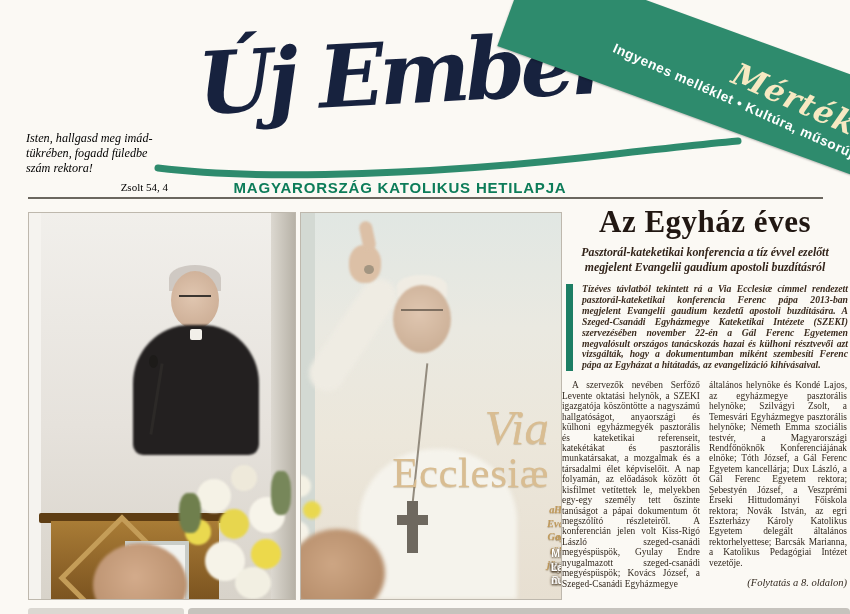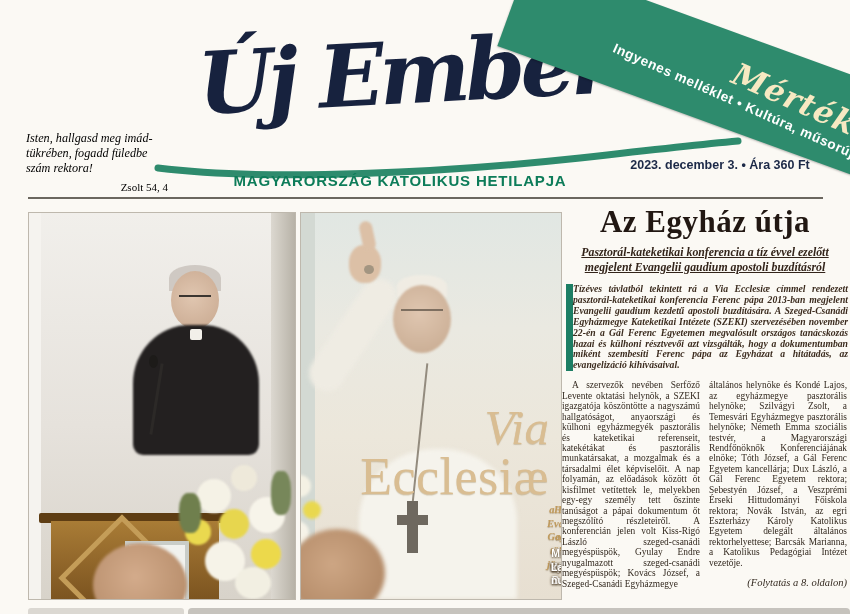--- a/index.html
+++ b/index.html
@@ -7,21 +7,21 @@
         font-family:"Liberation Serif",serif;color:#322a22;}
 
   
   .quote{position:absolute;left:26px;top:131px;width:148px;font-style:italic;
          font-size:12.2px;line-height:1.22;color:#000000;}
   .quote .src{font-style:normal;font-weight:normal;font-size:11px;text-align:right;margin-top:5px;padding-right:6px;}
   .logo{position:absolute;left:198px;top:22px;width:420px;height:120px;
         font-family:"DejaVu Serif",serif;font-style:italic;font-weight:bold;
         font-size:86px;letter-spacing:-5px;color:#17223e;transform:rotate(-3deg);white-space:nowrap;}
   .swash{position:absolute;left:150px;top:136px;}
-  .tagline{position:absolute;left:213px;top:172px;width:374px;text-align:center;
+  .tagline{position:absolute;left:213px;top:179px;width:374px;text-align:center;
            font-family:"Liberation Sans",sans-serif;font-weight:bold;font-size:15px;
            letter-spacing:.8px;color:#0d7c59;}
   .issue{position:absolute;left:593px;top:156px;width:254px;text-align:center;
          font-family:"Liberation Sans",sans-serif;font-weight:bold;font-size:12.5px;
          line-height:1.45;color:#1c2947;}
   .mast-rule{position:absolute;left:28px;top:197px;width:795px;height:2px;background:#6b675f;}
 
   
   .banner{position:absolute;left:498px;top:42px;width:510px;height:94px;background:#2e8b6d;
           transform:rotate(20deg);display:flex;flex-direction:column;justify-content:center;
@@ -78,35 +78,35 @@
   .pc-crossh{left:96px;top:302px;width:31px;height:10px;background:#6e685f;filter:blur(.6px);}
   .pc-chain{left:118px;top:150px;width:2px;height:140px;background:#938b7e;transform:rotate(6deg);filter:blur(.5px);}
   .pc-baldhead{left:-12px;top:316px;width:96px;height:88px;border-radius:50%;
                background:radial-gradient(circle at 45% 40%,#cda684,#a97f5c);filter:blur(2.2px);}
   .pc-flowers{left:-18px;top:252px;width:60px;height:120px;filter:blur(1.5px);}
   .pc-flowers i{display:block;position:absolute;border-radius:50%;}
 
   .poster-title1{right:12px;top:190px;font-family:"Liberation Serif",serif;font-style:italic;
                  font-size:49px;color:#d9bd92;line-height:1;text-shadow:0 1px 1px rgba(150,120,70,.35);}
   .poster-title2{right:12px;top:238px;font-family:"Liberation Serif",serif;
-                 font-size:52px;color:#d9bd92;line-height:1;letter-spacing:.5px;
+                 font-size:43px;color:#d9bd92;line-height:1;letter-spacing:.5px;
                  text-shadow:0 1px 1px rgba(150,120,70,.35);}
   .poster-sub{right:14px;top:290px;text-align:right;font-style:italic;font-weight:bold;
               font-size:10.5px;line-height:1.3;color:#c09a5c;text-shadow:0 1px 1px rgba(120,95,55,.4);}
   .poster-caption{right:10px;top:334px;text-align:right;font-family:"Liberation Sans",sans-serif;
                   font-weight:bold;font-size:10.5px;line-height:1.3;color:#ffffff;
                   text-shadow:0 0 3px rgba(110,95,75,.95),0 1px 2px rgba(90,75,55,.8);}
 
   
   .article{position:absolute;left:562px;top:206px;width:286px;}
   .headline{text-align:center;font-weight:bold;font-size:31px;letter-spacing:.5px;
             color:#211712;line-height:1.05;}
   .subhead{margin-top:6px;text-align:center;font-weight:bold;font-style:italic;
-           font-size:11.8px;line-height:1.28;color:#33241a;text-decoration:underline;}
-  .lead{margin-top:9px;margin-left:4px;border-left:7px solid #1d7e64;
+           font-size:11.8px;line-height:1.28;color:#33241a;}
+  .lead{margin-top:9px;margin-left:4px;border-left:7px solid #1d7e64;padding-left:9px;
         font-weight:bold;font-style:italic;font-size:9.7px;line-height:1.13;
         text-align:justify;color:#3b2b1e;}
   .bodycols{margin-top:9px;display:flex;gap:9px;}
   .bodycols .col{width:138px;font-size:9.4px;line-height:1.11;text-align:justify;color:#33291f;}
   .col1 p{margin:0;text-indent:10px;}
   .col2 p{margin:0;}
   .continuation{margin-top:9px;text-align:right;font-style:italic;font-size:10.5px;color:#33291f;}
 
   
   .next-box-left{position:absolute;left:28px;top:608px;width:156px;height:8px;
@@ -128,21 +128,20 @@
 
   <div class="logo">Új Ember</div>
 
   <svg class="swash" width="600" height="48">
     <path d="M8,32 C120,46 300,36 430,22 C500,14 555,8 588,5" fill="none" stroke="#2e8b6d" stroke-width="7" stroke-linecap="round"></path>
   </svg>
 
   <div class="tagline">MAGYARORSZÁG KATOLIKUS HETILAPJA</div>
 
   <div class="issue">
-    <div>2023. december 3. • Ára 360 Ft</div>
   </div>
 
   <div class="banner">
     <div class="banner-inner">
       <div class="banner-title">Mértékadó</div>
       <div class="banner-sub">Ingyenes melléklet • Kultúra, műsorújság</div>
     </div>
   </div>
 
   <div class="mast-rule"></div>
@@ -205,21 +204,21 @@
     </div>
     <div class="poster-caption">
       <div>Michael Wallace Banach</div>
       <div>érsek, apostoli nuncius</div>
       <div>a szegedi konferencián</div>
       <div>(Fotó: Lambert Attila)</div>
     </div>
   </div>
 
   <div class="article">
-    <div class="headline">Az Egyház útja</div>
+    <div class="headline">Az Egyház éves</div>
     <div class="subhead">Pasztorál-kateketikai konferencia a tíz évvel ezelőtt megjelent Evangelii gaudium apostoli buzdításról</div>
     <div class="lead">Tízéves távlatból tekintett rá a Via Ecclesiæ címmel rendezett pasztorál-kateketikai konferencia Ferenc pápa 2013-ban megjelent Evangelii gaudium kezdetű apostoli buzdítására. A Szeged-Csanádi Egyházmegye Kateketikai Intézete (SZEKI) szervezésében november 22-én a Gál Ferenc Egyetemen megvalósult országos tanácskozás hazai és külhoni résztvevői azt vizsgálták, hogy a dokumentumban miként szembesíti Ferenc pápa az Egyházat a hitátadás, az evangelizáció kihívásaival.</div>
     <div class="bodycols">
       <div class="col col1">
         <p>A szervezők nevében Serfőző Levente oktatási helynök, a SZEKI igazgatója köszöntötte a nagyszámú hallgatóságot, anyaországi és külhoni egyházmegyék pasztorális és kateketikai referenseit, katekétákat és pasztorális munkatársakat, a mozgalmak és a társadalmi élet képviselőit. A nap folyamán, az előadások között öt kisfilmet vetítettek le, melyekben egy-egy személy tett őszinte tanúságot a pápai dokumentum őt megszólító részleteiről. A konferencián jelen volt Kiss-Rigó László szeged-csanádi megyéspüspök, Gyulay Endre nyugalmazott szeged-csanádi megyéspüspök; Kovács József, a Szeged-Csanádi Egyházmegye</p>
       </div>
       <div class="col col2">
         <p>általános helynöke és Kondé Lajos, az egyházmegye pasztorális helynöke; Szilvágyi Zsolt, a Temesvári Egyházmegye pasztorális helynöke; Németh Emma szociális testvér, a Magyarországi Rendfőnöknők Konferenciájának elnöke; Tóth József, a Gál Ferenc Egyetem kancellárja; Dux László, a Gál Ferenc Egyetem rektora; Sebestyén József, a Veszprémi Érseki Hittudományi Főiskola rektora; Novák István, az egri Eszterházy Károly Katolikus Egyetem delegált általános rektorhelyettese; Barcsák Marianna, a Katolikus Pedagógiai Intézet vezetője.</p>
         <div class="continuation">(Folytatás a 8. oldalon)</div>
       </div>

